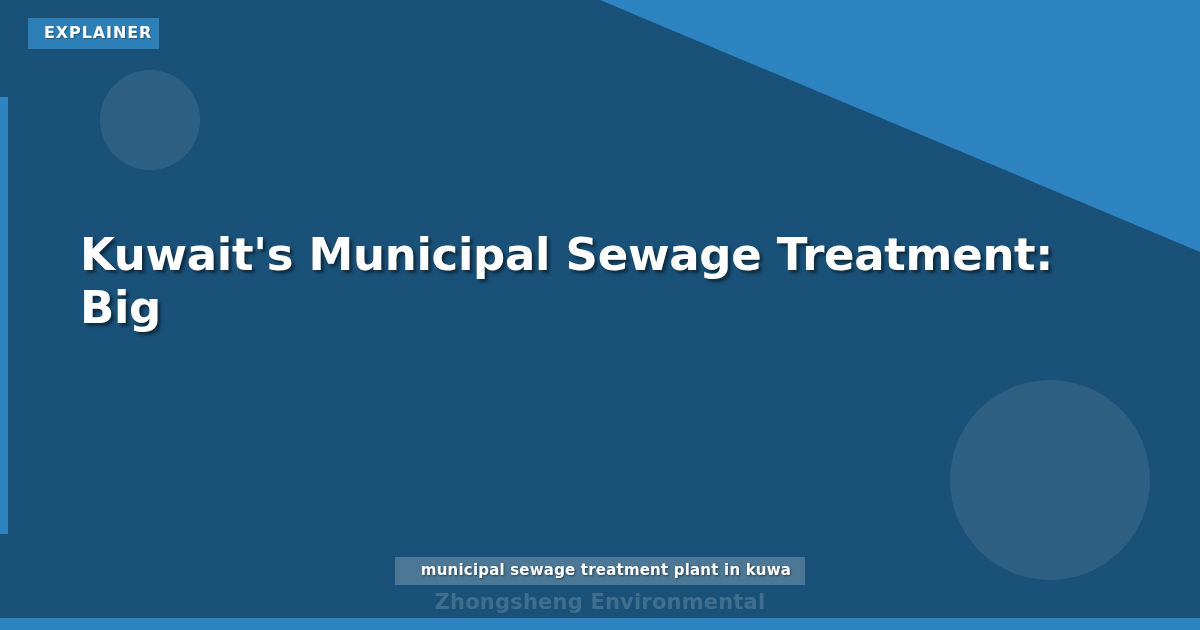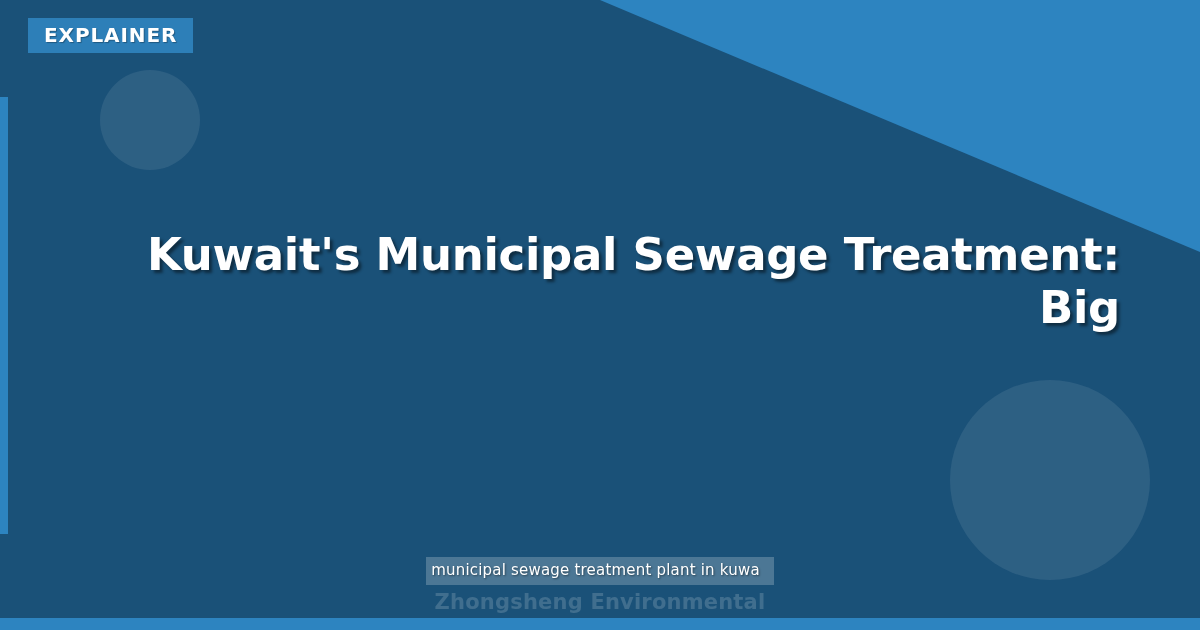--- a/index.html
+++ b/index.html
@@ -70,40 +70,40 @@
     width: 1200px;
     height: 12px;
     background: #2d84c0;
   }
 
   
   .badge {
     position: absolute;
     left: 28px;
     top: 18px;
-    padding: 7px 16px 8px 16px;
+    padding: 7px 7px 8px 16px;
     background: #2d7fb8;
     color: #ffffff;
     font-family: "DejaVu Sans", sans-serif;
-    font-size: 20px;
+    font-size: 16px;
     font-weight: bold;
     letter-spacing: 0.9px;
     line-height: 1;
     text-shadow: 1px 1px 1px rgba(0, 0, 0, 0.30);
   }
 
   
   .title-wrap {
     position: absolute;
     left: 0;
     top: 228px;
     width: 1200px;
     padding: 0 80px;
     box-sizing: border-box;
-    text-align: right;
+    text-align: left;
   }
   .title {
     margin: 0;
     font-family: "DejaVu Sans", sans-serif;
     font-size: 45px;
     font-weight: bold;
     line-height: 1.18;
     color: #ffffff;
     letter-spacing: -0.3px;
     text-shadow: 3px 3px 3px rgba(0, 0, 0, 0.45);
@@ -112,26 +112,26 @@
   
   .caption-wrap {
     position: absolute;
     left: 0;
     top: 557px;
     width: 1200px;
     text-align: center;
   }
   .caption {
     display: inline-block;
-    padding: 5px 14px 6px 5px;
+    padding: 5px 14px 6px 26px;
     background: rgba(255, 255, 255, 0.22);
     color: #ffffff;
     font-family: "DejaVu Sans", sans-serif;
     font-size: 15px;
-    font-weight: normal;
+    font-weight: bold;
     letter-spacing: 0.2px;
     line-height: 1.15;
     text-shadow: 1px 1px 2px rgba(0, 0, 0, 0.45);
   }
 
   
   .footer-wrap {
     position: absolute;
     left: 0;
     top: 591px;

